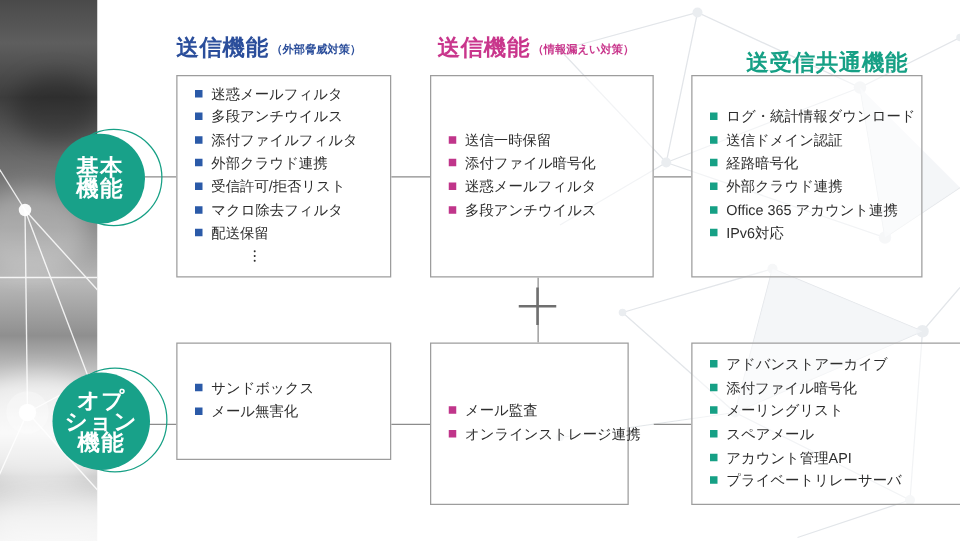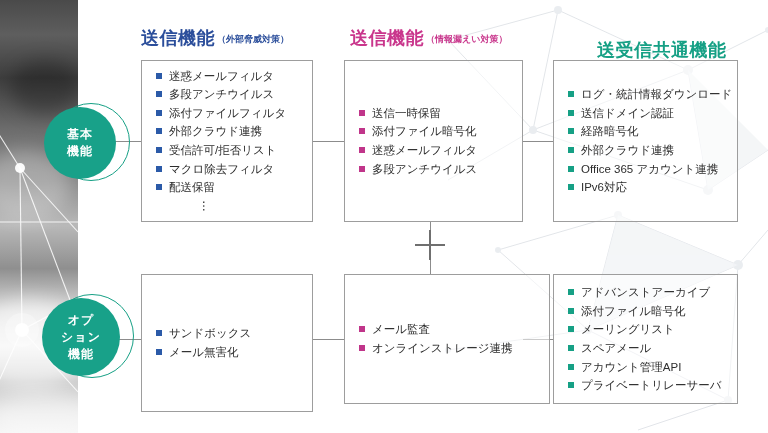--- a/index.html
+++ b/index.html
@@ -66,23 +66,23 @@
   }
   .bl-blue{background:#2b5aa8;}
   .bl-pink{background:#c0358a;}
   .bl-teal{background:#16a085;}
   .dots{font-size:11px;color:#8f8f8f;letter-spacing:1px;text-align:center;
         padding-left:42px;line-height:10px;}
 
   #box-r1c1{left:141px;top:60px;width:172px;height:162px;}
   #box-r1c2{left:344px;top:60px;width:179px;height:162px;justify-content:flex-end;}
   #box-r1c3{left:553px;top:60px;width:185px;height:162px;}
-  #box-r2c1{left:141px;top:274px;width:172px;height:138px;}
-  #box-r2c2{left:344px;top:274px;width:206px;height:130px;}
-  #box-r2c3{left:553px;top:274px;width:185px;height:130px;}
+  #box-r2c1{left:141px;top:274px;width:172px;height:94px;}
+  #box-r2c2{left:344px;top:274px;width:159px;height:130px;}
+  #box-r2c3{left:553px;top:274px;width:216px;height:130px;}
 
   
   .conn{position:absolute;background:#8c8c8c;}
   .h1{left:100px;top:141px;width:41px;height:1px;}
   .h2{left:313px;top:141px;width:31px;height:1px;}
   .h3{left:523px;top:141px;width:30px;height:1px;}
   .h4{left:100px;top:339px;width:41px;height:1px;}
   .h5{left:313px;top:339px;width:31px;height:1px;}
   .h6{left:523px;top:339px;width:30px;height:1px;}
   .vmid{left:430px;top:222px;width:1px;height:52px;}
@@ -92,21 +92,21 @@
   .plus .hb{position:absolute;left:0;top:14px;width:30px;height:2px;background:#6f6f6f;}
   .plus .vb{position:absolute;left:14px;top:0;width:2px;height:30px;background:#6f6f6f;}
   .oval-ring{
     position:absolute;border:1.4px solid #16a085;border-radius:50%;
     background:transparent;
   }
   .oval{
     position:absolute;border-radius:50%;
     background:#18a189;
     display:flex;align-items:center;justify-content:center;
-    color:#ffffff;font-size:12px;font-weight:bold;line-height:17px;
+    color:#ffffff;font-size:18px;font-weight:bold;line-height:17px;
     text-align:center;letter-spacing:1px;
   }
   #oval-basic{left:44px;top:107px;width:72px;height:72px;}
   #ring-basic{left:52px;top:103px;width:76px;height:76px;}
   #oval-option{left:42px;top:298px;width:78px;height:78px;}
   #ring-option{left:50px;top:294px;width:82px;height:82px;}
 </style>
 </head>
 <body>
 

